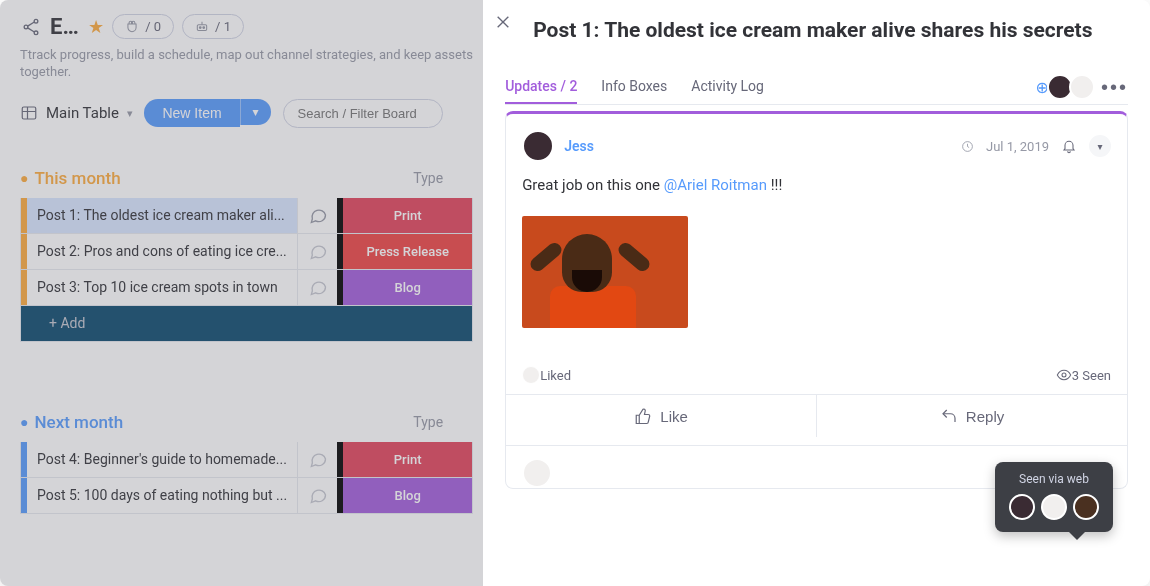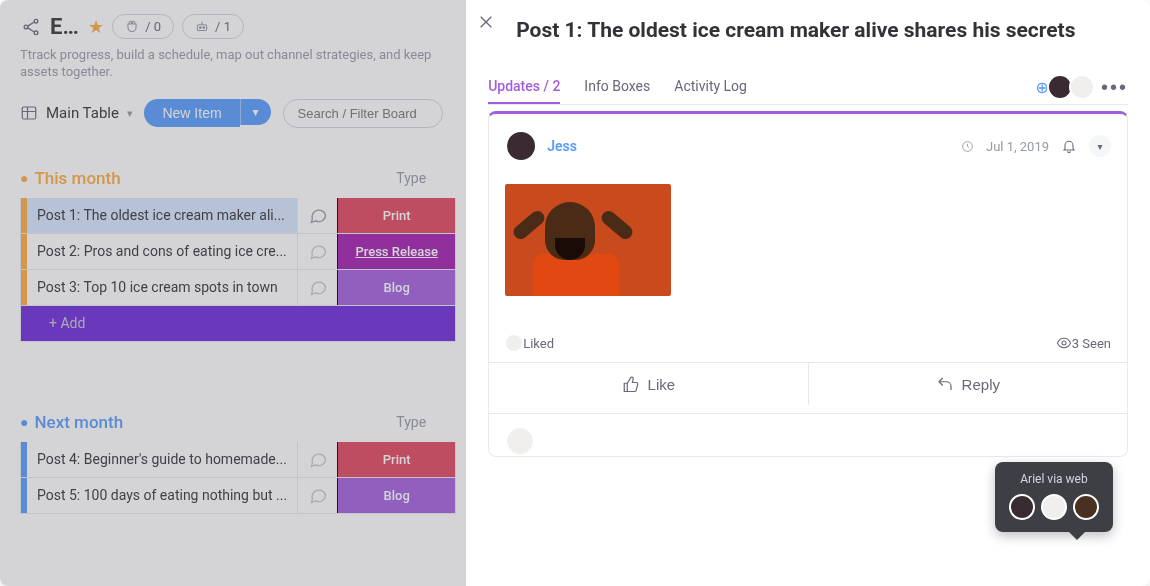--- a/index.html
+++ b/index.html
@@ -29,25 +29,25 @@
   .col-header { color:#9699a6; font-size:14px; margin-right:30px;}
   .row { display:flex; align-items:stretch; height:36px; border:1px solid #e6e9ef; border-top:none; background:#fff;}
   .group .row:first-of-type { border-top:1px solid #e6e9ef;}
   .row-bar { width:6px; background:#fdab3d; flex:none;}
   .row-bar.blue { background:#579bfc;}
   .row-name { flex:1; display:flex; align-items:center; padding:0 10px; font-size:14px; color:#323338; white-space:nowrap; overflow:hidden; text-overflow:ellipsis; gap:8px;}
   .row.sel .row-name { background:#d9e6ff;}
   .chat-icon { color:#c5c7d0; flex:none;}
   .chat-icon.on { color:#9699a6;}
   .chat-cell { width:40px; display:flex; align-items:center; justify-content:center; border-left:1px solid #e6e9ef;}
-  .type-cell { width:118px; display:flex; align-items:center; justify-content:center; color:#fff; font-size:13px; font-weight:500; border-left:1px solid #000000;}
+  .type-cell { width:135px; display:flex; align-items:center; justify-content:center; color:#fff; font-size:13px; font-weight:500; border-left:6px solid #000000;}
   .tc-print { background:#e2445c;}
-  .tc-press { background:#a21caf;text-decoration:underline;}
+  .tc-press { background:#ef4444;}
   .tc-blog { background:#a25ddc;}
-  .row-add { height:36px; display:flex; align-items:center; padding-left:28px; color:#c5c7d0; font-size:14px; border:1px solid #e6e9ef; border-top:none; background:#6d28d9;}
+  .row-add { height:36px; display:flex; align-items:center; padding-left:28px; color:#c5c7d0; font-size:14px; border:1px solid #e6e9ef; border-top:none; background:#0c4a6e;}
   
   .panel { flex:1; min-width:0; display:flex; flex-direction:column; padding:14px 22px 0 22px; position:relative;}
   .close { position:absolute; top:14px; left:12px; color:#676879; font-size:18px; background:none; border:none; cursor:pointer;}
   .panel-title { font-size:21px; font-weight:700; color:#323338; margin:4px 0 0 28px;}
   .tabs { display:flex; align-items:center; gap:24px; margin:28px 0 0 0; border-bottom:1px solid #e6e9ef;}
   .tab { padding:8px 0; font-size:14px; color:#676879; border-bottom:2px solid transparent; cursor:pointer;}
   .tab.active { color:#a25ddc; border-bottom-color:#a25ddc; font-weight:500;}
   .tabs-right { margin-left:auto; display:flex; align-items:center; gap:6px;}
   .avatar { width:26px; height:26px; border-radius:50%; background:#d9d9d9; display:inline-flex; align-items:center; justify-content:center; font-size:10px; color:#fff; border:2px solid #fff;}
   .avatar.sm { width:18px; height:18px; border-width:1px;}
@@ -265,20 +265,23 @@
           <span>Jul 1, 2019</span>
           <span>
             <svg width="16" height="16" viewBox="0 0 24 24" fill="none" stroke="#676879" stroke-width="1.6">
                 <path d="M6 16V11a6 6 0 1112 0v5l1.5 2h-15L6 16z"></path>
                 <path d="M10 20a2 2 0 004 0"></path>
               </svg>
           </span>
           <span class="caret-btn">▾</span>
         </div>
       </div>
+      <div class="update-body">
+        <span>Great job on this one </span><span class="mention">@Ariel Roitman</span><span> !!!</span>
+      </div>
       <div class="gif">
         <div class="gif-body"></div>
           <div class="gif-arm-l"></div>
           <div class="gif-arm-r"></div>
           <div class="gif-face"></div>
           <div class="gif-mouth"></div>
       </div>
       <div class="foot">
         <div class="foot-left">
           <span class="avatar sm a-light"></span>
@@ -305,21 +308,21 @@
               <path d="M20 20v-5a6 6 0 00-6-6H4"></path>
             </svg>
           <span>Reply</span>
         </button>
       </div>
       <div class="reply">
         <span class="avatar a-light" style="width:30px;height:30px;"></span>
       </div>
 
       <div class="seen-tip">
-        <div class="lbl">Ariel via web</div>
+        <div class="lbl">Seen via web</div>
         <div class="avs">
           <span class="avatar a-dark"></span>
           <span class="avatar a-light"></span>
           <span class="avatar a-brown"></span>
         </div>
       </div>
     </div>
   </div>
 </div>
 

